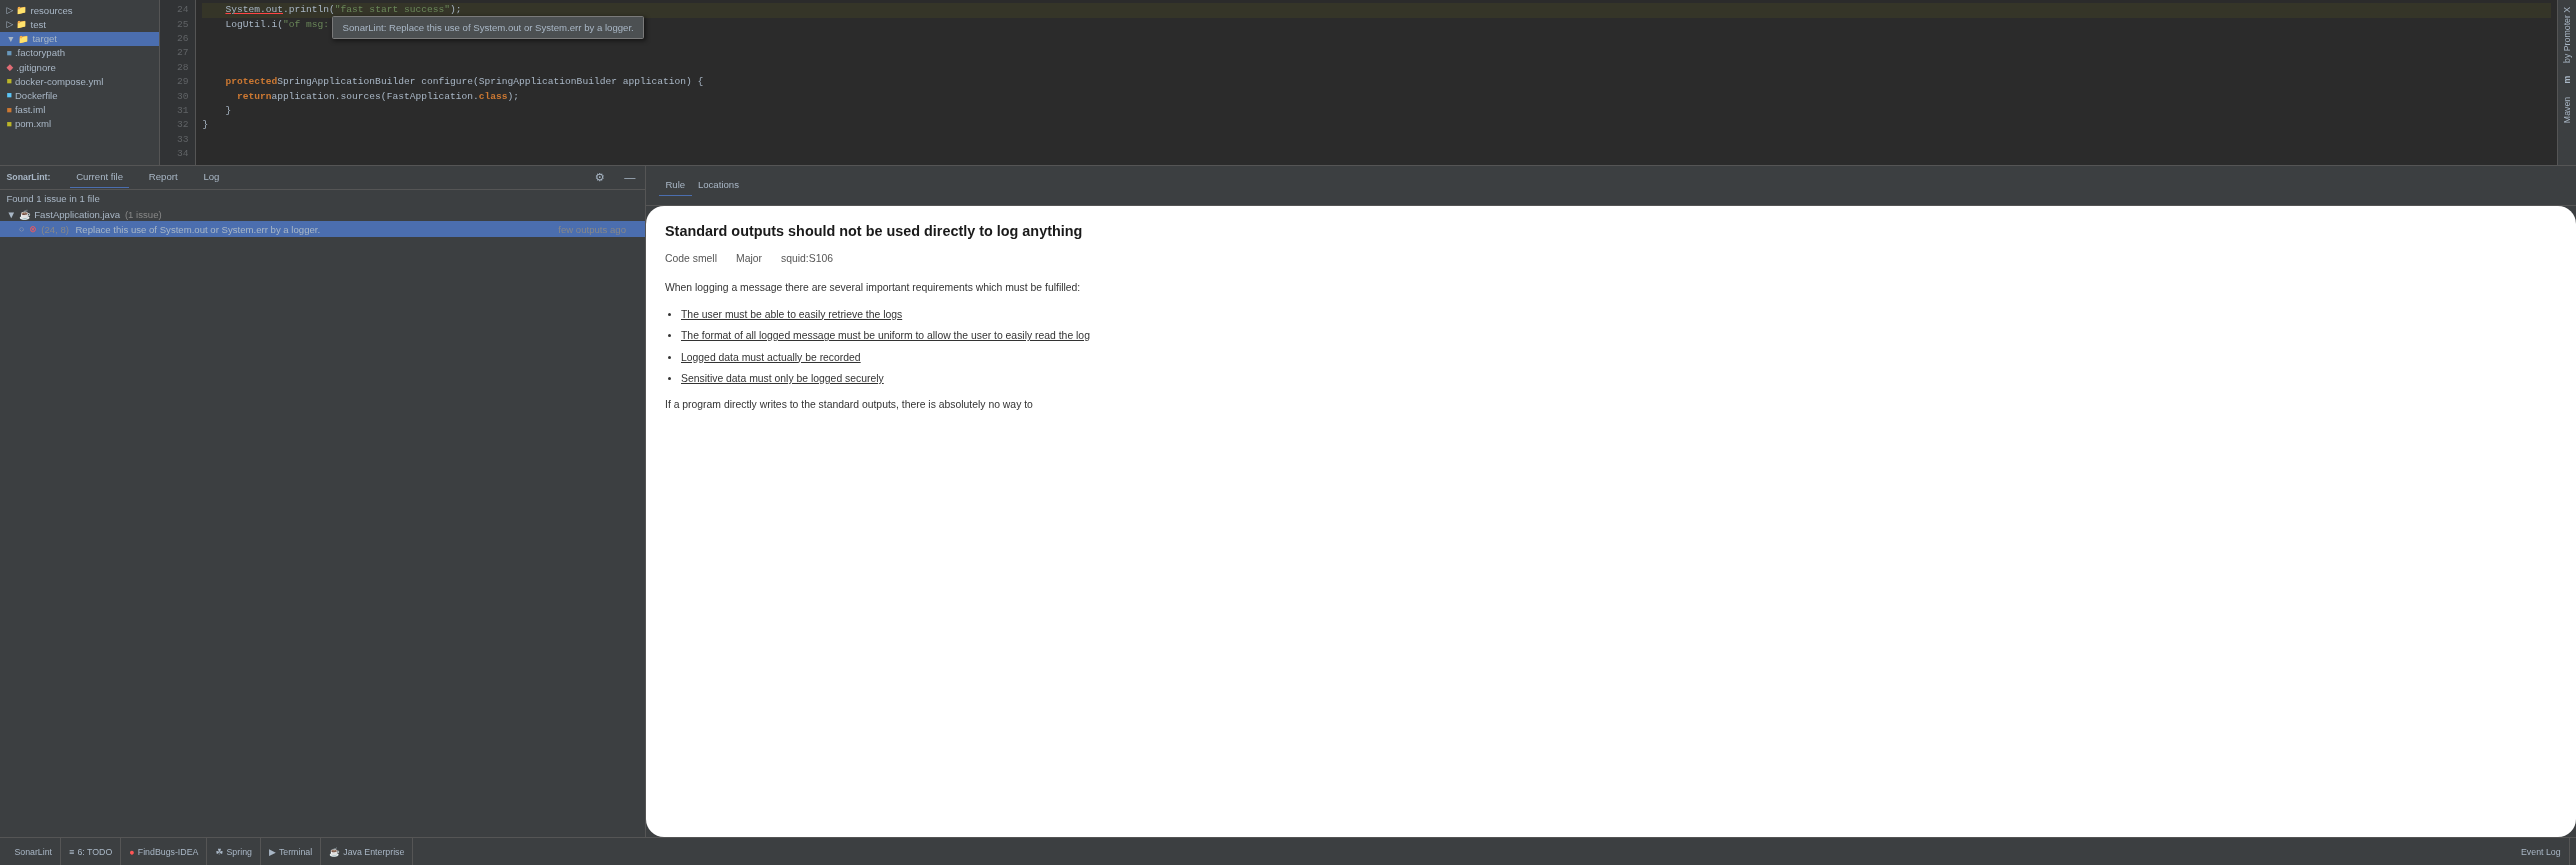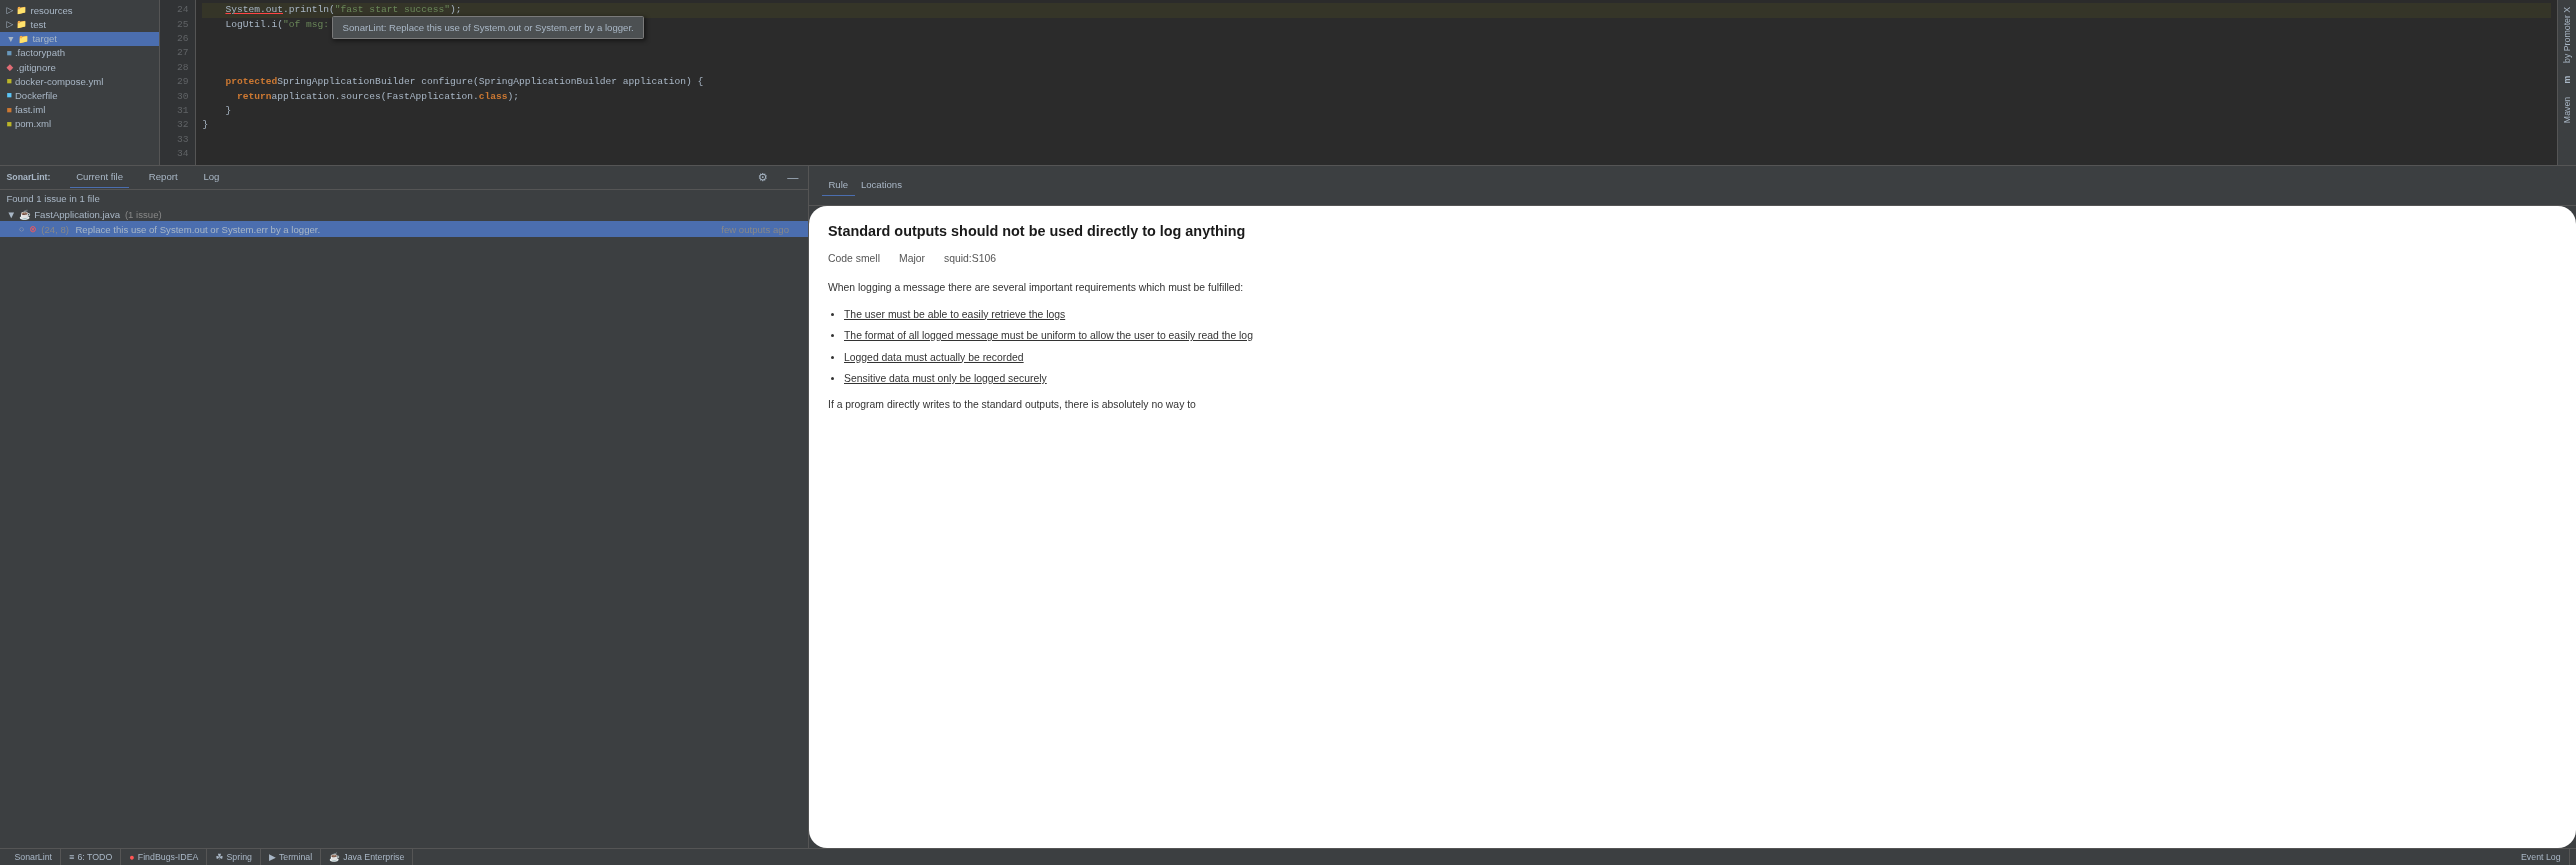--- a/index.html
+++ b/index.html
@@ -135,21 +135,21 @@
     
     .bottom-panel {
       display: flex;
       flex: 1;
       border-top: 1.6px solid #555;
       background: #3c3f41;
     }
 
     
     .sonarlint-panel {
-      width: 809px;
+      width: 646px;
       border-right: 0.8px solid #555;
       display: flex;
       flex-direction: column;
       background: #3c3f41;
     }
 
     .panel-toolbar {
       display: flex;
       align-items: center;
       background: #3c3f41;
@@ -310,21 +310,21 @@
       margin-bottom: 9.6px;
     }
 
     .rule-description li {
       margin-bottom: 4.8px;
       text-decoration: underline;
     }
 
     
     .status-bar {
-      height: 17px;
+      height: 28px;
       background: #3c3f41;
       border-top: 0.8px solid #555;
       display: flex;
       align-items: center;
       padding: 0 6.4px;
       font-size: 8.8px;
       color: #a9b7c6;
       gap: 0;
     }
 

